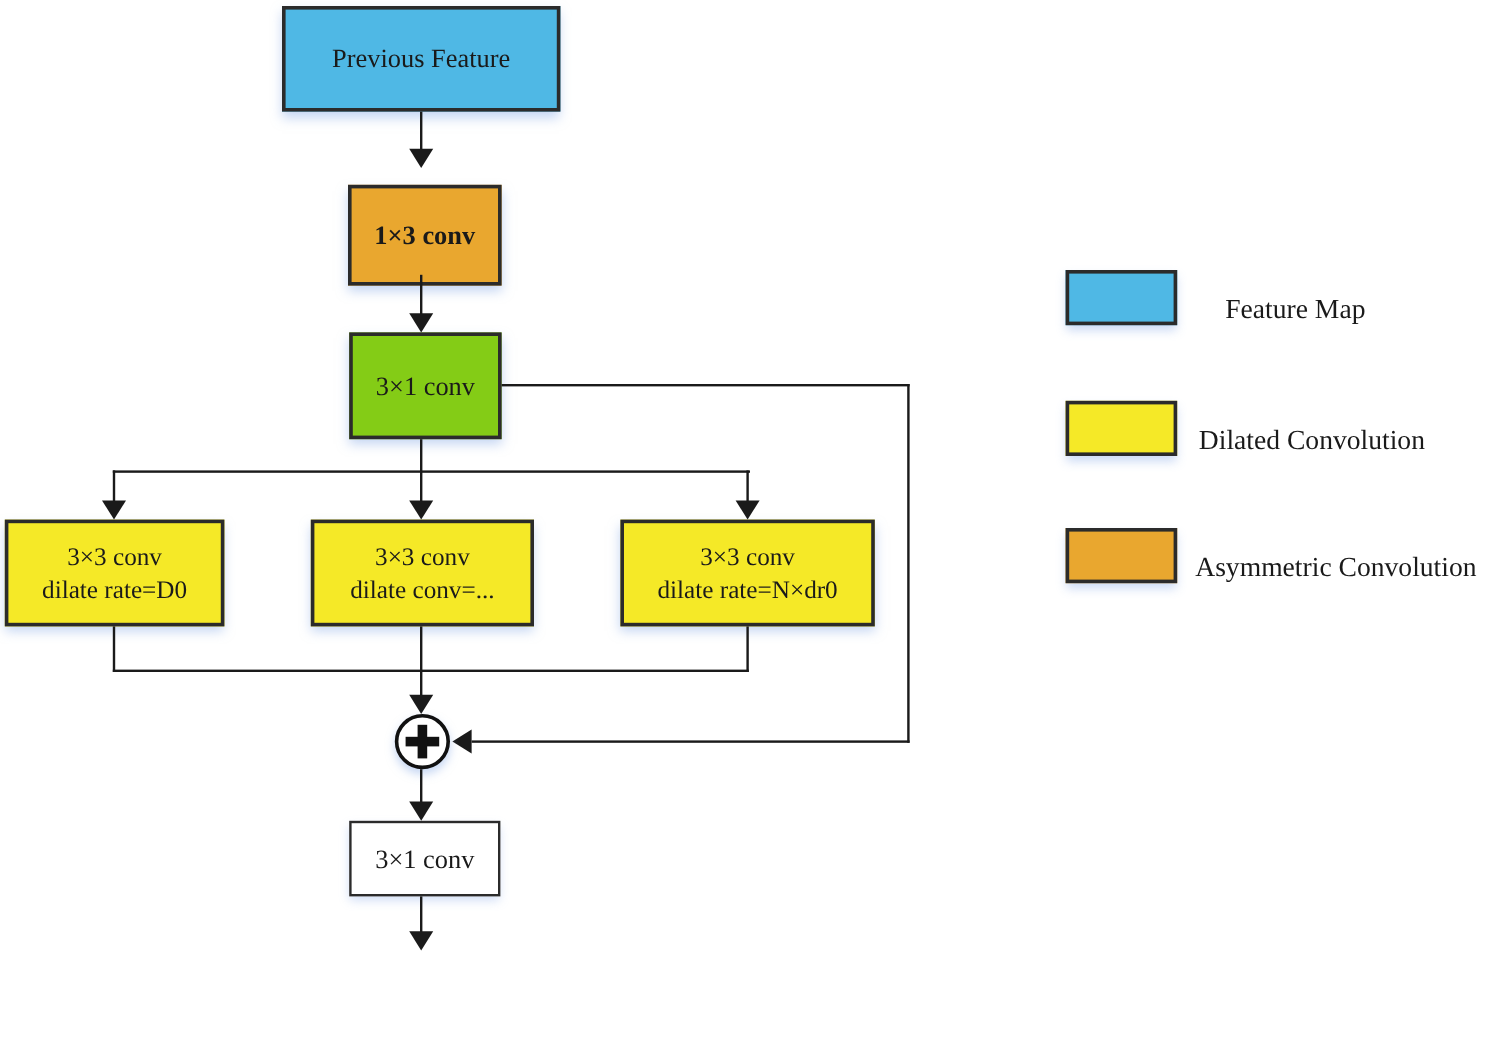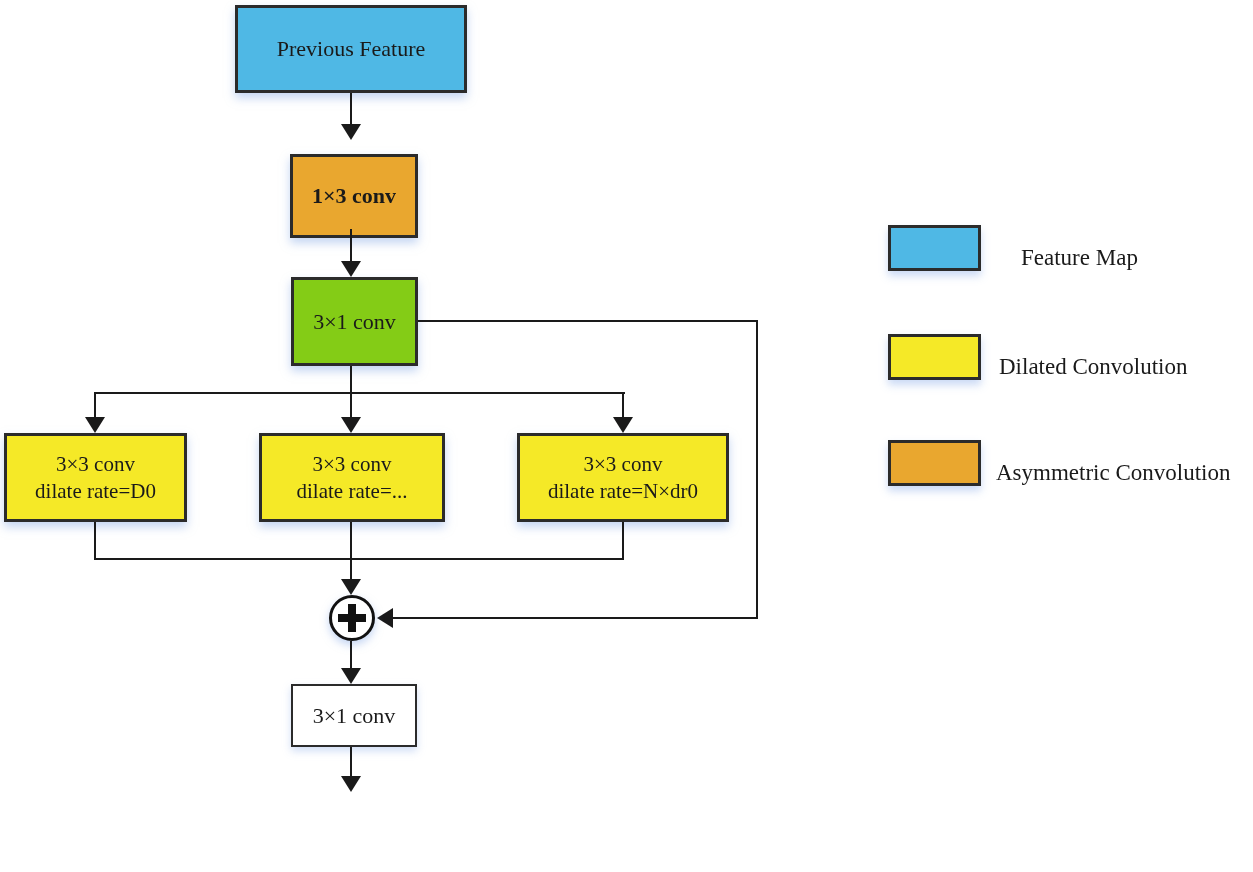--- a/index.html
+++ b/index.html
@@ -83,21 +83,21 @@
     <span class="lbl">3×1 conv</span>
   </div>
 
   <div class="node" style="left: 4px; top: 433px; width: 183px; height: 89px; font-size: 21px; background-color: rgb(245, 233, 39);">
     <span class="lbl">3×3 conv</span>
     <span class="lbl">dilate rate=D0</span>
   </div>
 
   <div class="node" style="left: 259px; top: 433px; width: 186px; height: 89px; font-size: 21px; background-color: rgb(245, 233, 39);">
     <span class="lbl">3×3 conv</span>
-    <span class="lbl">dilate rate=...</span>
+    <span class="lbl">dilate conv=...</span>
   </div>
 
   <div class="node" style="left: 517px; top: 433px; width: 212px; height: 89px; font-size: 21px; background-color: rgb(245, 233, 39);">
     <span class="lbl">3×3 conv</span>
     <span class="lbl">dilate rate=N×dr0</span>
   </div>
 
   <div class="node" style="left: 291px; top: 684px; width: 126px; height: 63px; border-width: 2.5px; box-shadow: rgba(140, 173, 232, 0.4) 0px 4px 8px; background-color: rgb(255, 255, 255);">
     <span class="lbl">3×1 conv</span>
   </div>

